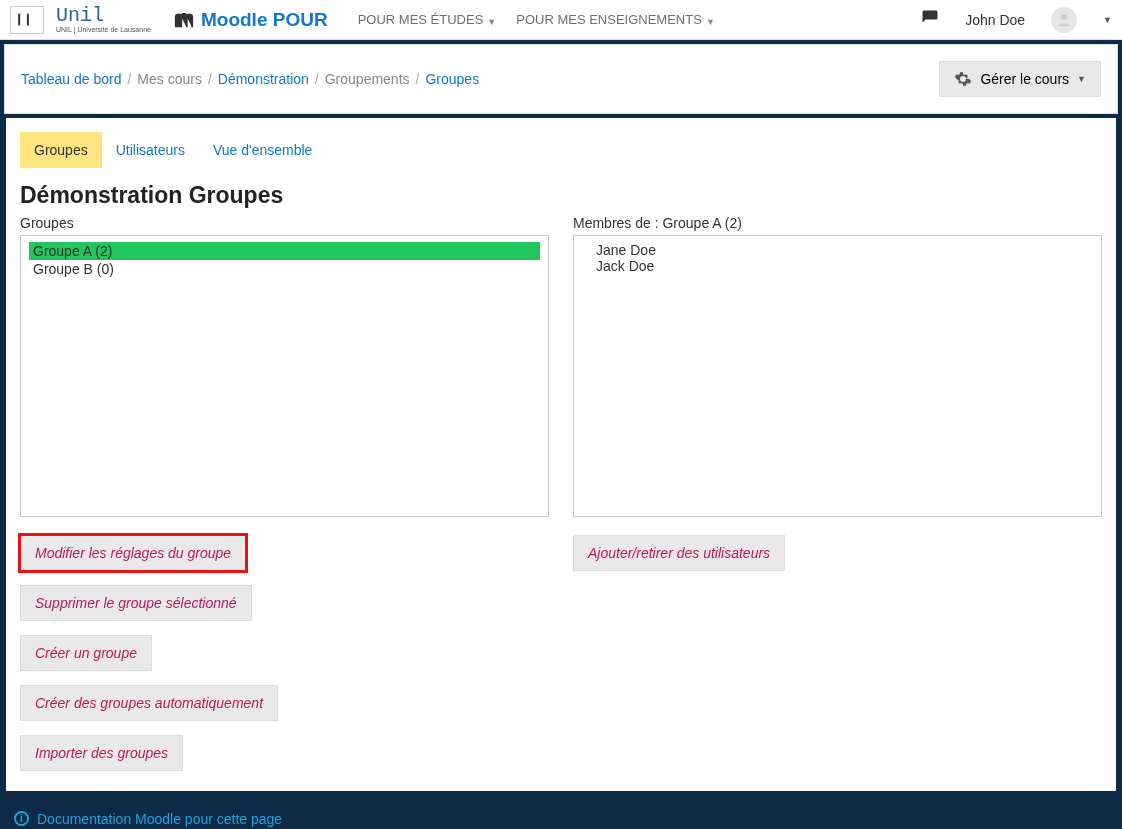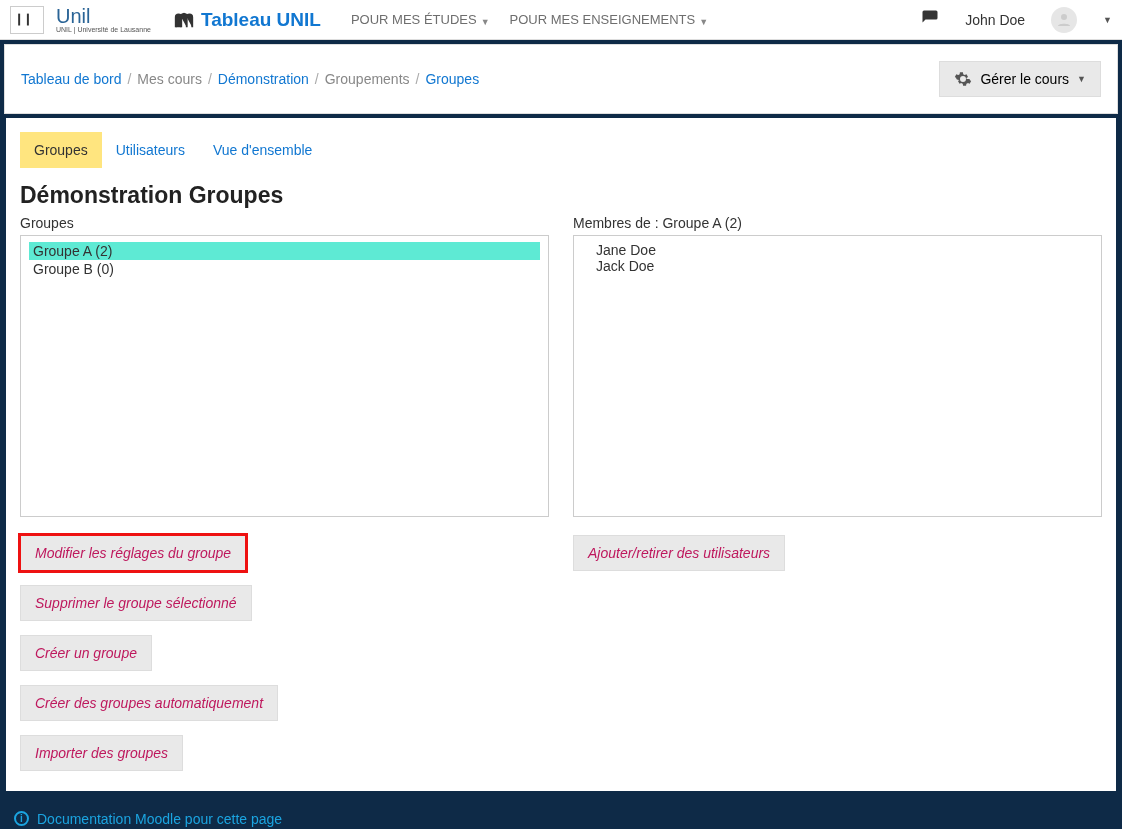--- a/index.html
+++ b/index.html
@@ -1,20 +1,20 @@
 <!DOCTYPE html>
 <html><head>
 <meta charset="utf-8">
 <style>
   * { box-sizing: border-box; margin: 0; padding: 0; }
   body { font-family: "Segoe UI", Arial, sans-serif; font-size: 14px; background: #fff; color: #333; }
   .topbar { height: 40px; background: #fff; display: flex; align-items: center; padding: 0 10px; border-bottom: 1px solid #ddd; }
   .menu-toggle { width: 34px; height: 28px; border: 1px solid #ccc; background: #fff; display: flex; align-items: center; justify-content: center; font-size: 10px; letter-spacing: 1px; cursor: pointer; }
   .unil-logo { margin: 0 12px; display: flex; align-items: flex-end; gap: 2px; }
-  .unil-script { font-family: Liberation Sans, sans-serif; color: #2a6496; font-size: 20px; line-height: 1; }
+  .unil-script { font-family: Liberation Mono, monospace; color: #2a6496; font-size: 20px; line-height: 1; }
   .unil-sub { font-size: 7px; color: #555; }
   .moodle-unil { color: #1177d1; font-size: 19px; font-weight: 600; margin-left: 10px; text-decoration: none; display: flex; align-items: center; gap: 6px; }
   .moodle-m-icon { width: 22px; height: 22px; }
   .nav-top { display: flex; gap: 20px; margin-left: 30px; }
   .nav-top a { color: #6e6e6e; font-size: 13px; text-decoration: none; display: flex; align-items: flex-end; gap: 4px; }
   .nav-top a .caret { font-size: 9px; color: #888; }
   .topbar-right { margin-left: auto; display: flex; align-items: center; gap: 26px; }
   .chat-icon { color: #333; font-size: 16px; }
   .user-name { color: #333; font-size: 14px; }
   .avatar { width: 26px; height: 26px; background: #e6e6e6; border-radius: 50%; display: flex; align-items: center; justify-content: center; color: #bbb; }
@@ -34,21 +34,21 @@
   .white-card { background: #fff; padding: 14px 14px 20px 14px; }
   .tabs { display: flex; gap: 0; margin-bottom: 14px; }
   .tab { padding: 10px 14px; font-size: 14px; color: #1177d1; cursor: pointer; }
   .tab.active { background: #ffe57f; color: #333; }
   h2.page-title { font-size: 23px; font-weight: 700; color: #222; margin-bottom: 6px; }
   .cols { display: flex; gap: 24px; }
   .col { flex: 1; }
   .col-label { font-size: 14px; color: #333; margin-bottom: 4px; }
   .listbox { border: 1px solid #ccc; height: 282px; padding: 6px 8px; overflow: auto; }
   .list-item { padding: 1px 4px; font-size: 14px; cursor: pointer; }
-  .list-item.selected { background: #5eead4; }
+  .list-item.selected { background: #22c55e; }
   .members-role { font-weight: 700; font-size: 14px; padding: 0 2px; }
   .members-name { font-size: 14px; padding: 0 14px; }
   .btn { background: #e9e9e9; border: 1px solid #ddd; padding: 9px 14px; font-size: 14px; color: #be185d; cursor: pointer; display: inline-block; font-style: italic; }
   .btn-stack { display: flex; flex-direction: column; align-items: flex-start; gap: 14px; margin-top: 18px; }
   .btn-highlight { outline: 3px solid #e11; outline-offset: -1px; }
 
   .footer { background: #0e2a47; color: #1ba4e0; padding: 12px 14px 16px; }
   .footer a { color: #1ba4e0; text-decoration: none; font-size: 14px; display: inline-flex; align-items: center; gap: 8px; }
   .footer-logos { margin-top: 10px; display: flex; align-items: flex-end; gap: 18px; }
   .footer .unil-script { color: #fff; font-size: 22px; }
@@ -63,21 +63,21 @@
     <div>
       <div class="unil-script">Unil</div>
       <div class="unil-sub">UNIL | Université de Lausanne</div>
     </div>
   </div>
   <a class="moodle-unil">
     <svg class="moodle-m-icon" viewBox="0 0 24 24">
         <path fill="#333" d="M3 20V9c0-2 1-3 3-3s3 1 3 3v11M9 9c0-2 1-3 3-3s3 1 3 3v11M15 9c0-2 1-3 3-3s3 1 3 3v11" stroke="#333" stroke-width="2"></path>
         <path fill="#333" d="M2 8l10-4 10 4-10 3z"></path>
       </svg>
-    <span>Tableau UNIL</span>
+    <span>Moodle POUR</span>
   </a>
   <div class="nav-top">
     <a>
         <span>POUR MES ÉTUDES</span>
         <span class="caret">▼</span>
       </a>
     <a>
         <span>POUR MES ENSEIGNEMENTS</span>
         <span class="caret">▼</span>
       </a>

